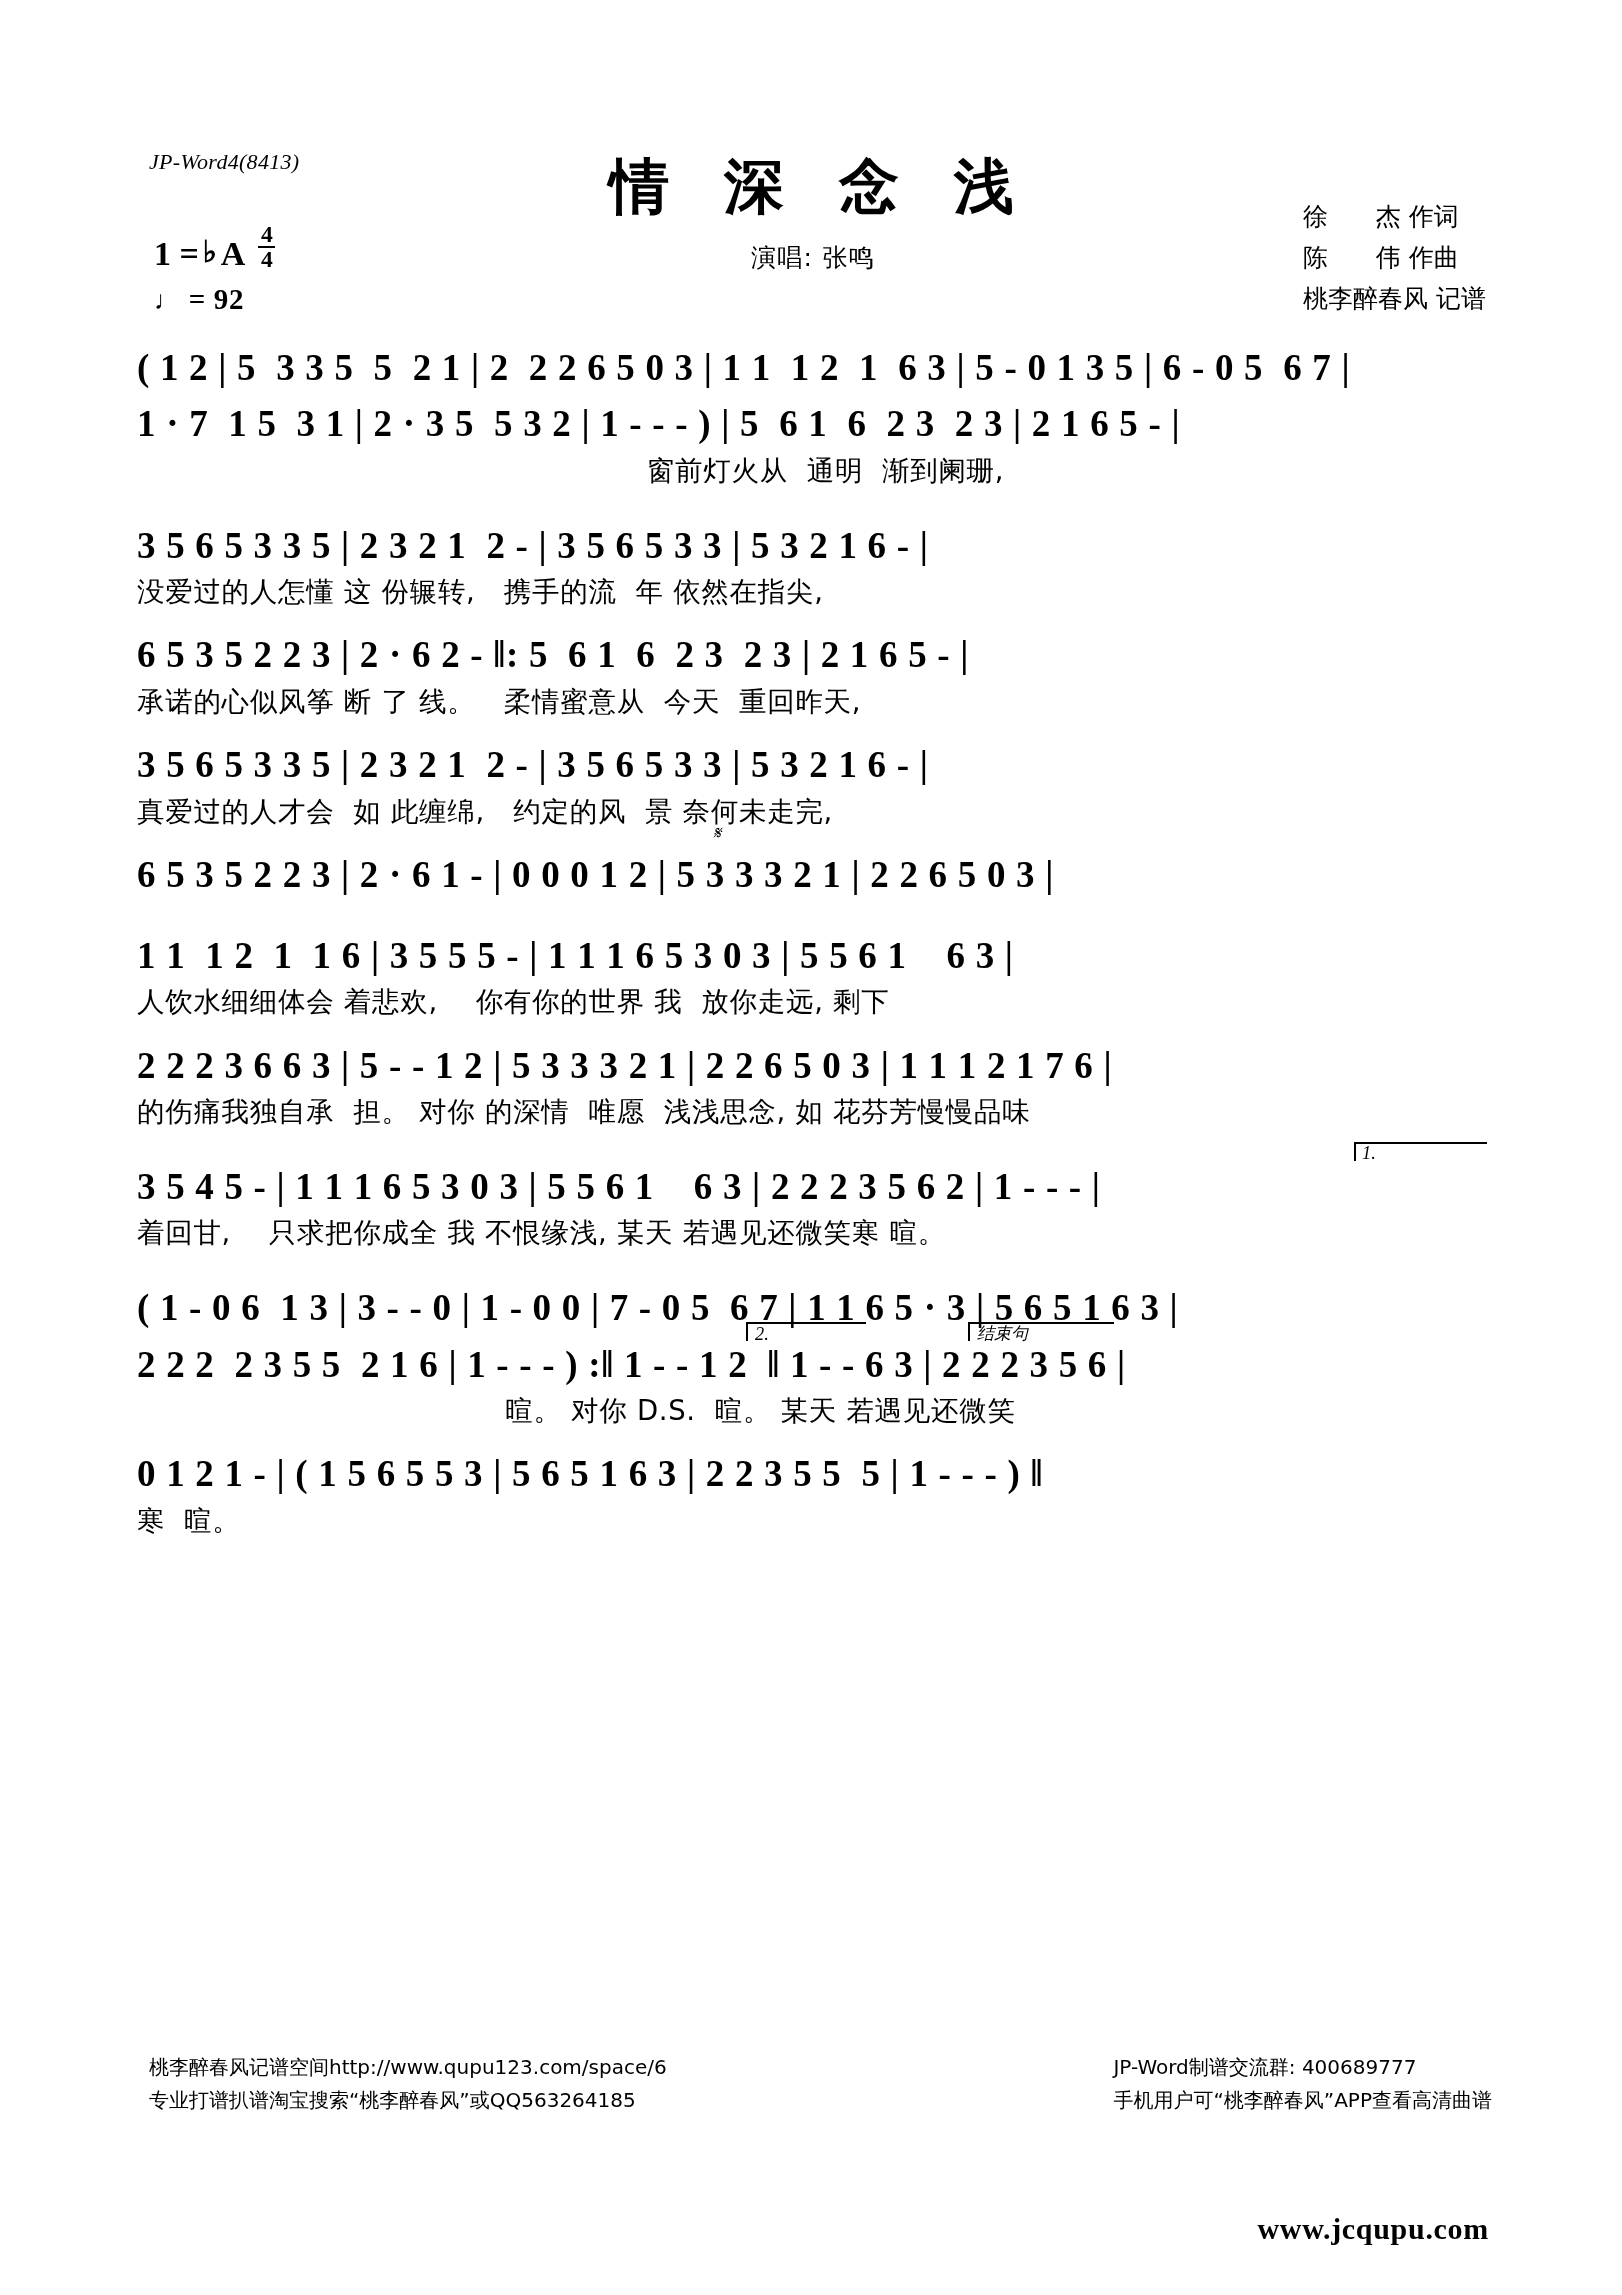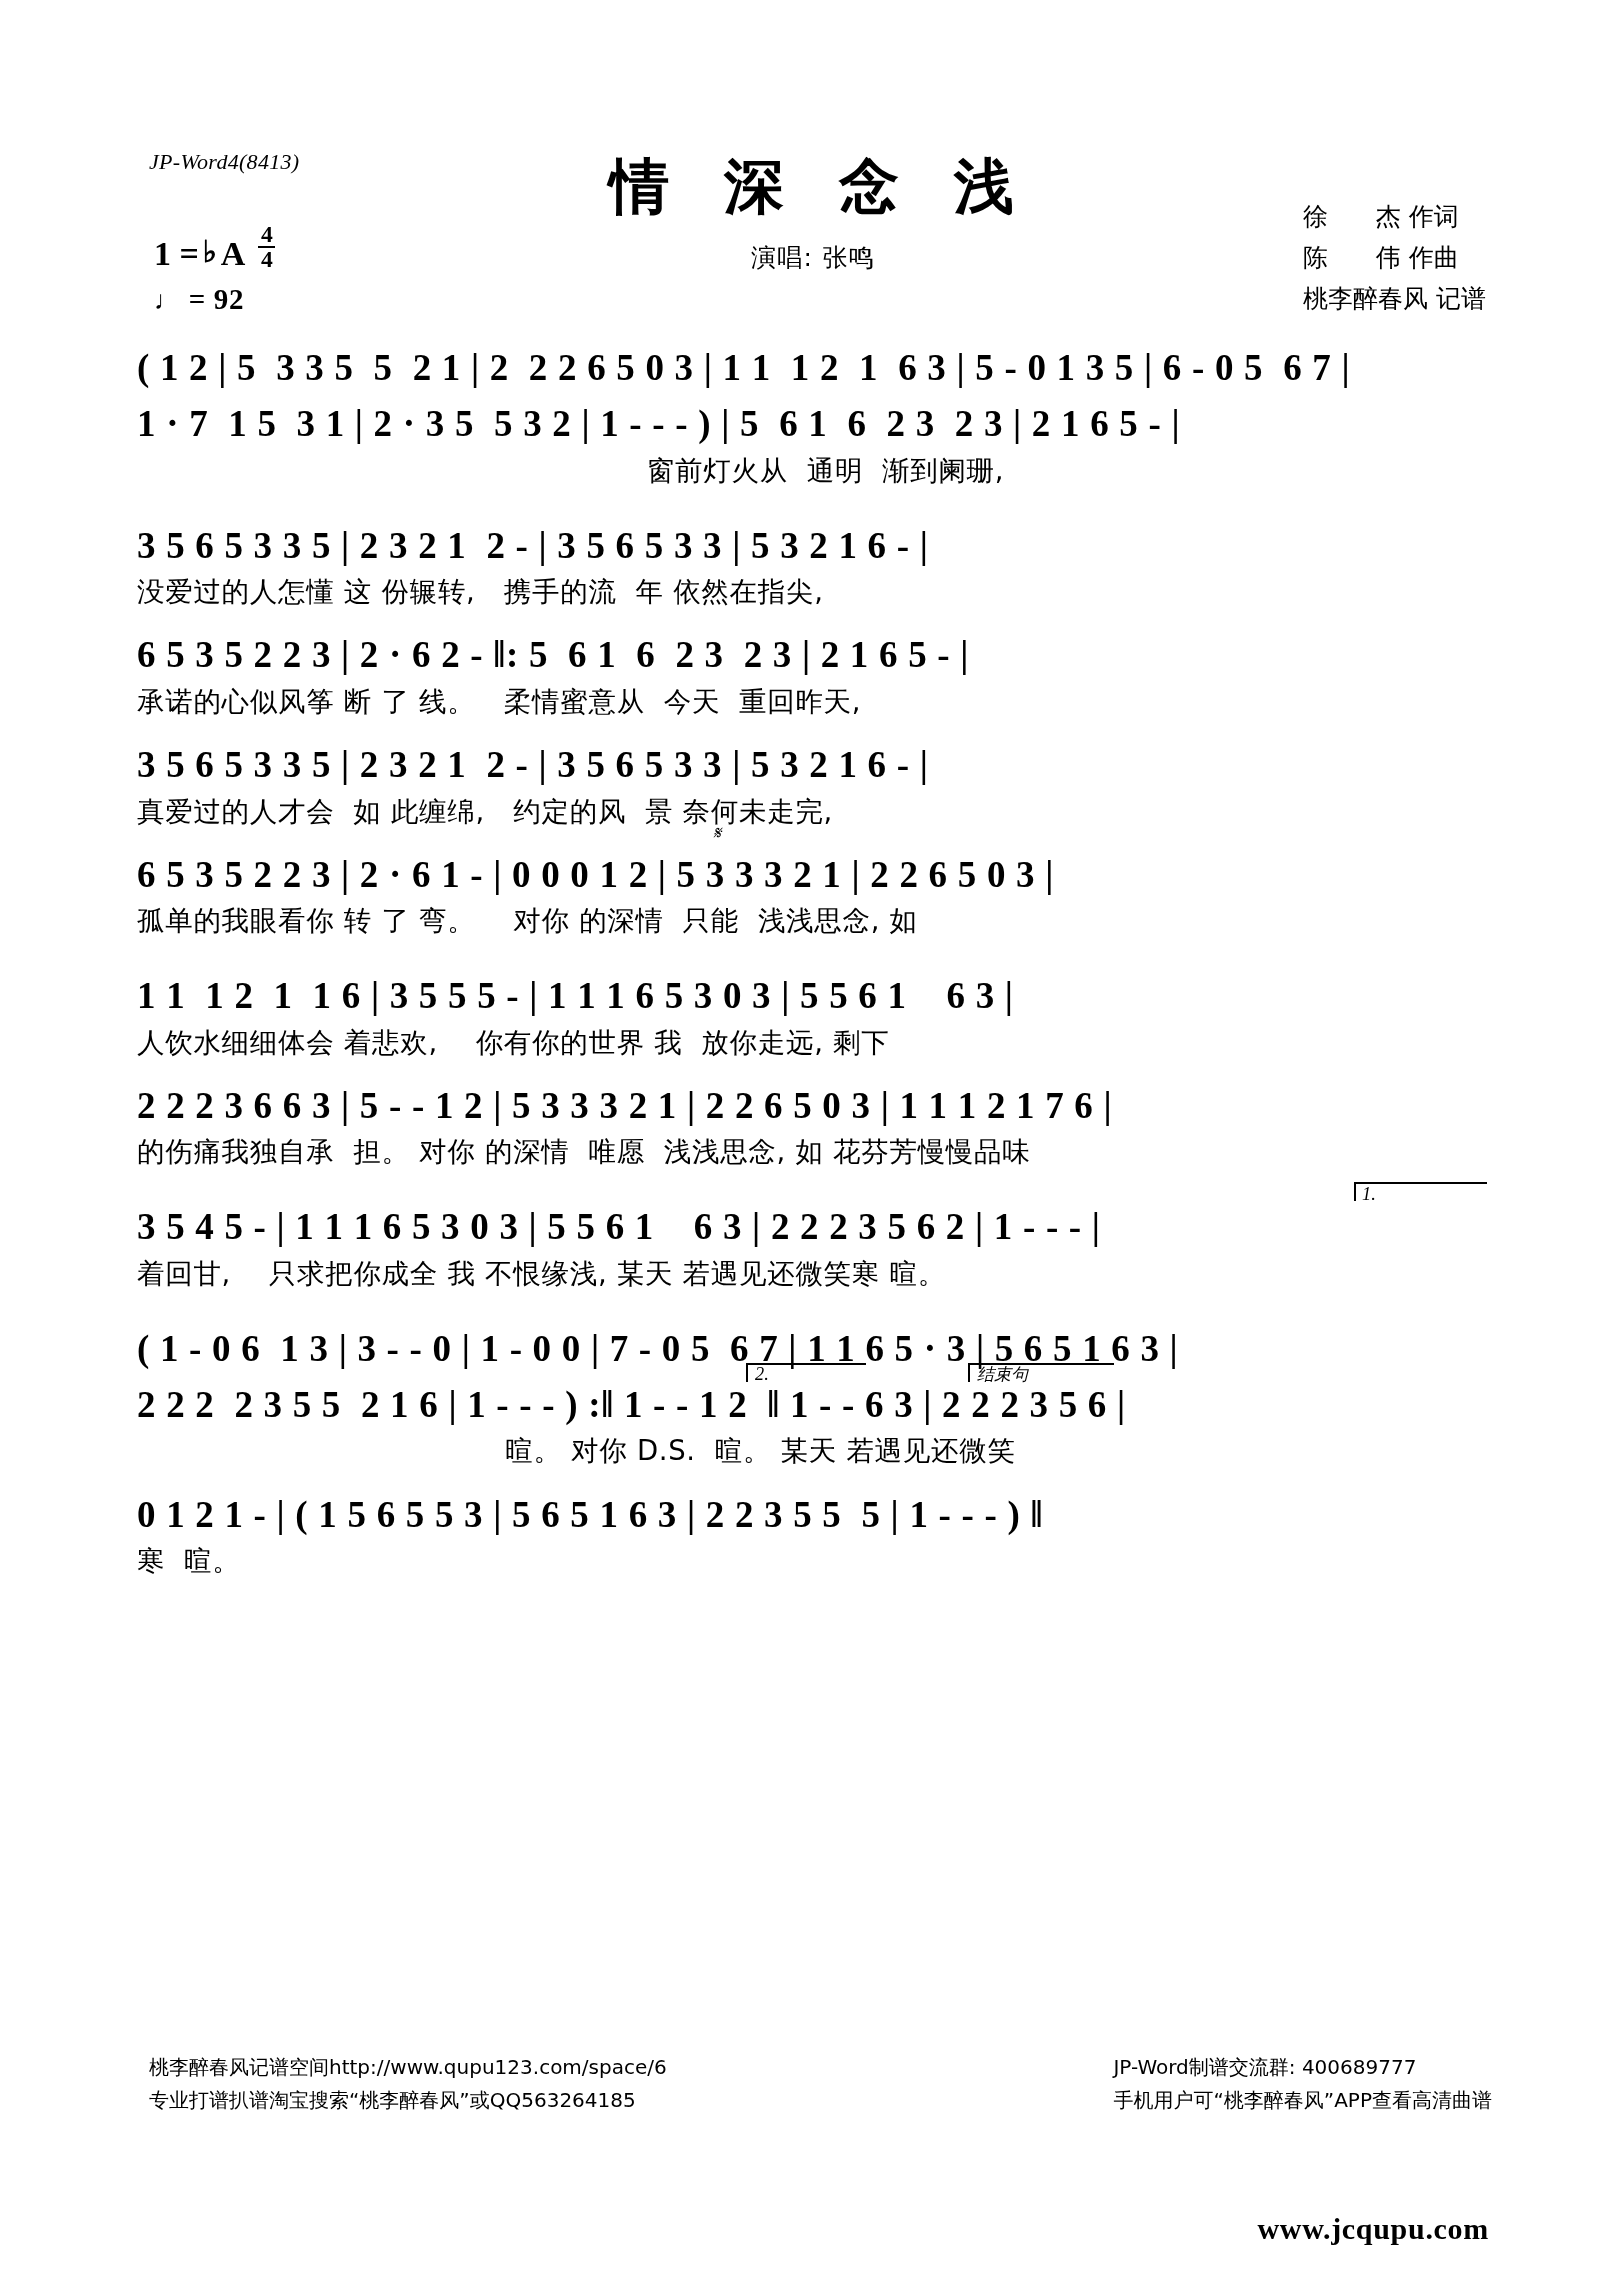--- a/index.html
+++ b/index.html
@@ -240,21 +240,20 @@
     <div class="sysline">
       <div class="notes">3 5 6 5 3 3 5 | 2 3 2 1  2 - | 3 5 6 5 3 3 | 5 3 2 1 6 - |</div>
       <div class="lyrics">真爱过的人才会  如 此缠绵,   约定的风  景 奈何未走完,</div>
     </div>
 
     <div class="spacer-sm"></div>
 
     <div class="sysline">
       <span class="bracket-label" style="position:absolute; left:576px; top:-23.6px;">𝄋</span>
       <div class="notes">6 5 3 5 2 2 3 | 2 · 6 1 - | 0 0 0 1 2 | 5 3 3 3 2 1 | 2 2 6 5 0 3 |</div>
-      <div class="lyrics">孤单的我眼看你 转 了 弯。    对你 的深情  只能  浅浅思念, 如</div>
     </div>
 
     <div class="spacer-md"></div>
 
     <div class="sysline">
       <div class="notes">1 1  1 2  1  1 6 | 3 5 5 5 - | 1 1 1 6 5 3 0 3 | 5 5 6 1    6 3 |</div>
       <div class="lyrics">人饮水细细体会 着悲欢,    你有你的世界 我  放你走远, 剩下</div>
     </div>
 
     <div class="spacer-sm"></div>

